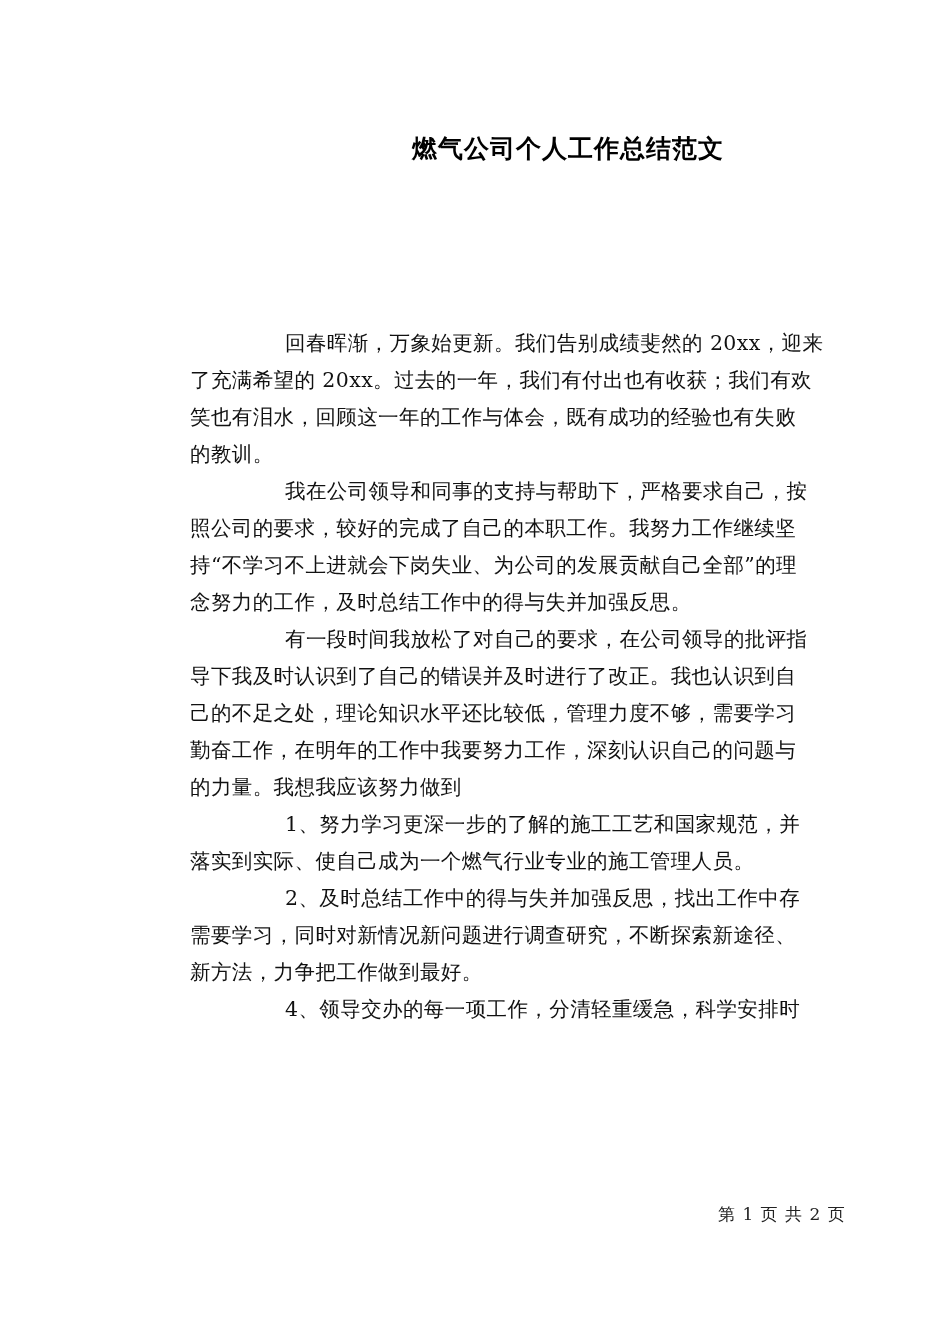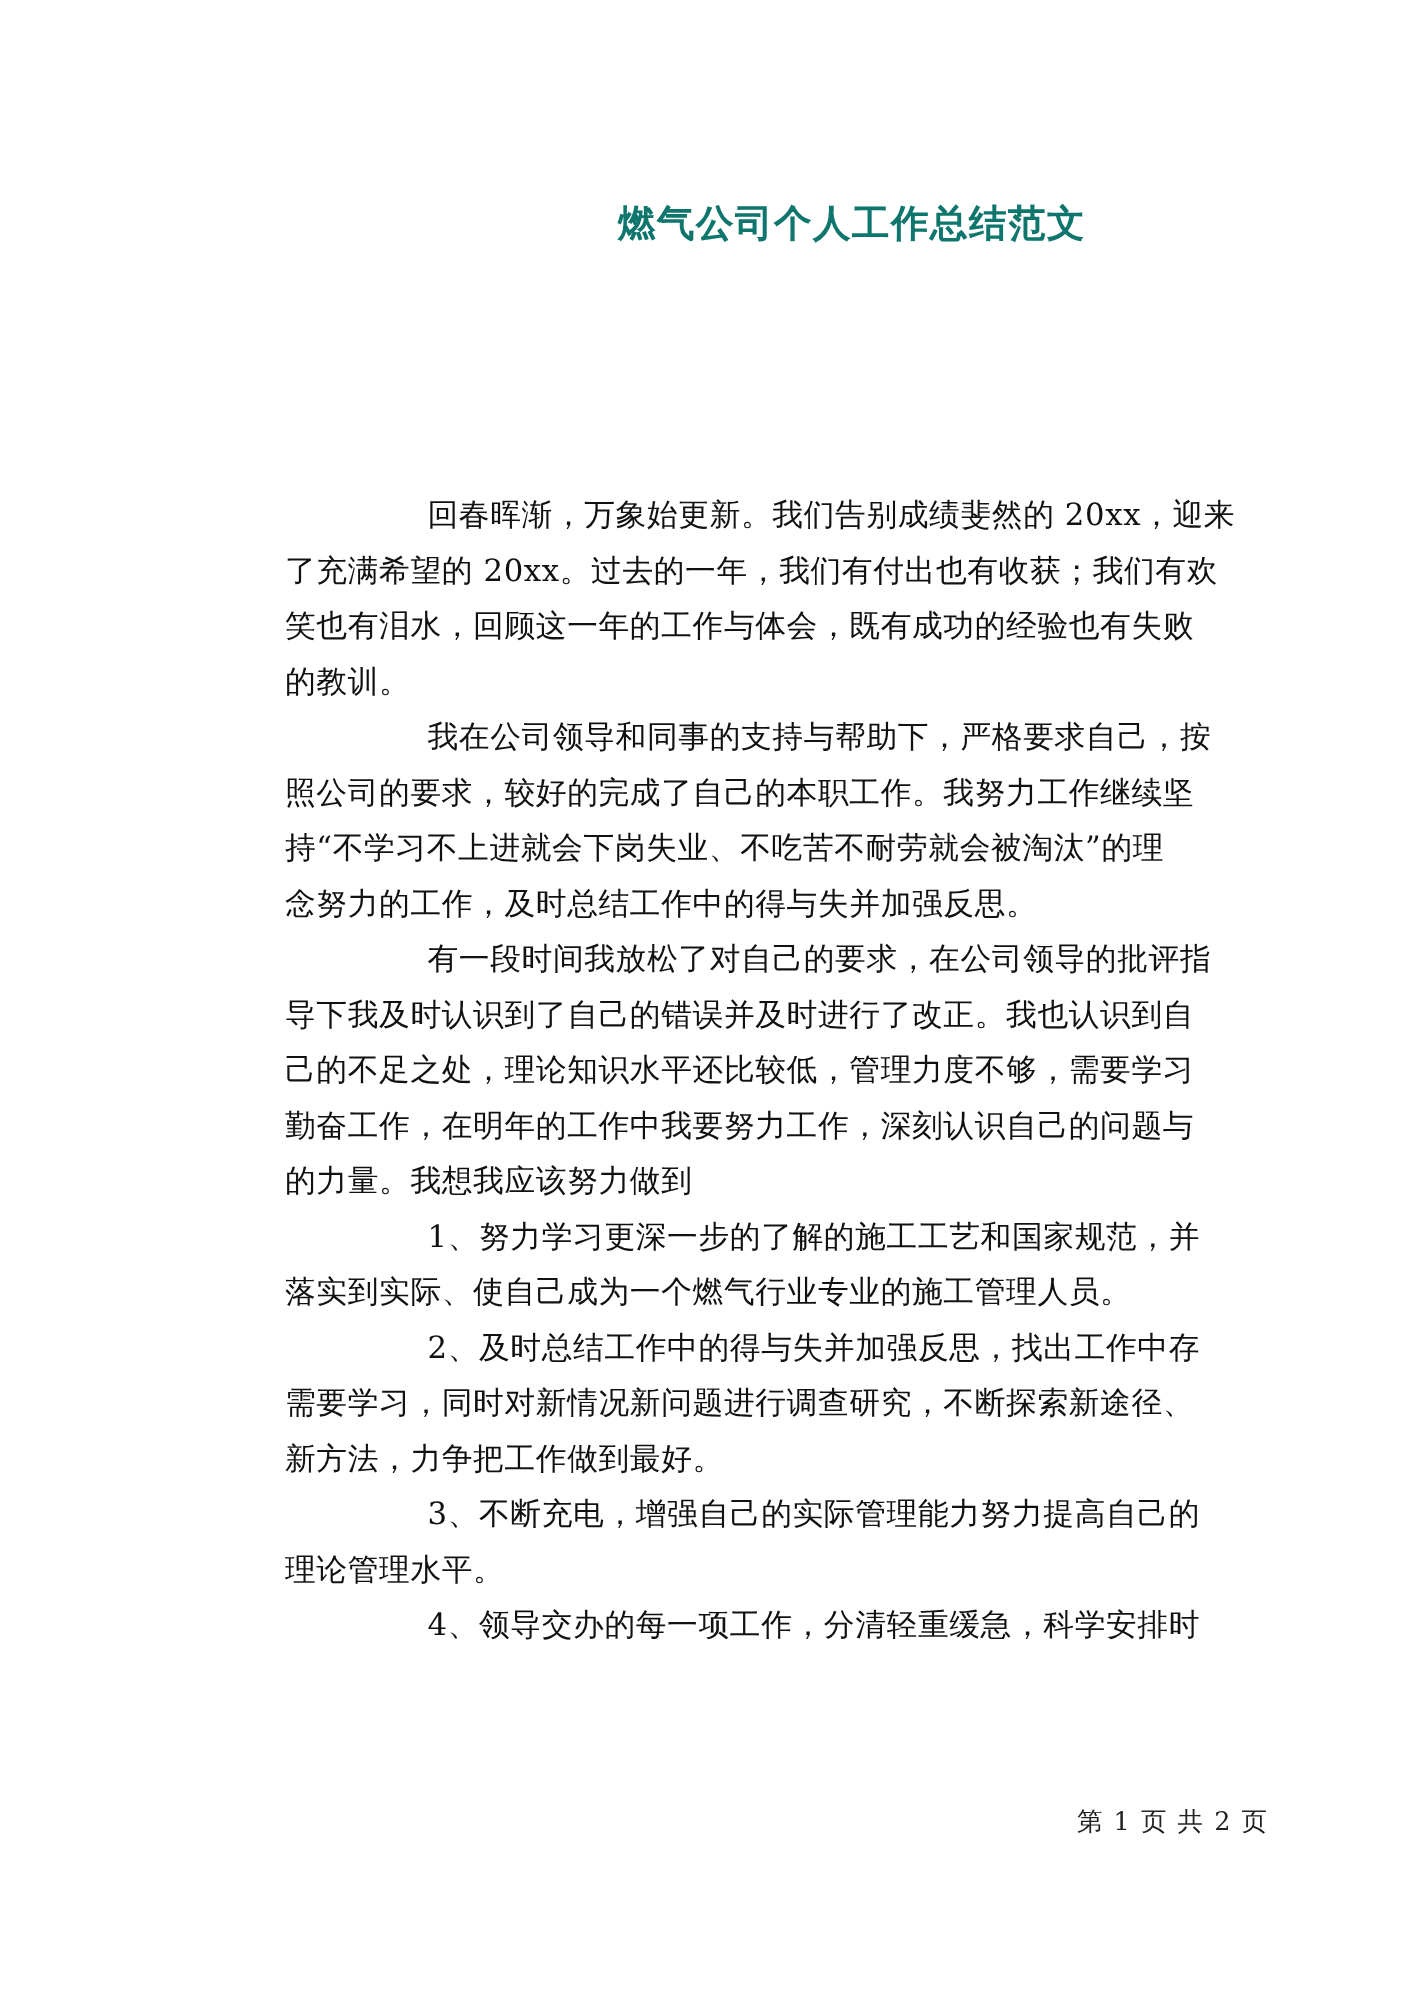--- a/index.html
+++ b/index.html
@@ -1,20 +1,20 @@
 <!DOCTYPE html>
 <html><head>
   <meta charset="utf-8">
   <style>
     html, body { margin: 0; padding: 0; background: #ffffff; }
     body { width: 950px; height: 1344px; position: relative; overflow: hidden;
            font-family: "DejaVu Serif", "Liberation Serif", serif; color: #111; }
     .page { position: absolute; left: 0; top: 0; width: 950px; height: 1344px; background: #fff; }
     .title { position: absolute; left: 0; width: 950px; top: 132px; text-align: center;
-             font-size: 25px; font-weight: bold; color: #0f766e; letter-spacing: 1px;
+             font-size: 25px; font-weight: bold; color: #000000; letter-spacing: 1px;
              font-family: "DejaVu Sans", "Liberation Sans", sans-serif; padding-left: 150px; box-sizing: border-box;
              text-align: left; }
     .title span { display: inline-block; margin-left: 262px; }
     .body { position: absolute; left: 146px; top: 325px; width: 665px; }
     .line { height: 37px; line-height: 37px; font-size: 20.5px; white-space: nowrap;
             letter-spacing: 0.4px; margin-left: 44px; }
     .indent { padding-left: 95px; }
     .footer { position: absolute; top: 1203px; left: 718px; font-size: 17px; color: #222;
               font-family: "DejaVu Serif", "Liberation Serif", serif; letter-spacing: 1px; }
   </style>
@@ -29,21 +29,21 @@
     <div>
       <div class="line indent">回春晖渐，万象始更新。我们告别成绩斐然的 20xx，迎来</div>
       <div class="line">了充满希望的 20xx。过去的一年，我们有付出也有收获；我们有欢</div>
       <div class="line">笑也有泪水，回顾这一年的工作与体会，既有成功的经验也有失败</div>
       <div class="line">的教训。</div>
     </div>
 
     <div>
       <div class="line indent">我在公司领导和同事的支持与帮助下，严格要求自己，按</div>
       <div class="line">照公司的要求，较好的完成了自己的本职工作。我努力工作继续坚</div>
-      <div class="line">持“不学习不上进就会下岗失业、不吃苦不耐劳就会被淘汰”的理</div>
+      <div class="line">持“不学习不上进就会下岗失业、为公司的发展贡献自己全部”的理</div>
       <div class="line">念努力的工作，及时总结工作中的得与失并加强反思。</div>
     </div>
 
     <div>
       <div class="line indent">有一段时间我放松了对自己的要求，在公司领导的批评指</div>
       <div class="line">导下我及时认识到了自己的错误并及时进行了改正。我也认识到自</div>
       <div class="line">己的不足之处，理论知识水平还比较低，管理力度不够，需要学习</div>
       <div class="line">勤奋工作，在明年的工作中我要努力工作，深刻认识自己的问题与</div>
       <div class="line">的力量。我想我应该努力做到</div>
     </div>
@@ -52,24 +52,20 @@
       <div class="line indent">1、努力学习更深一步的了解的施工工艺和国家规范，并</div>
       <div class="line">落实到实际、使自己成为一个燃气行业专业的施工管理人员。</div>
     </div>
 
     <div>
       <div class="line indent">2、及时总结工作中的得与失并加强反思，找出工作中存</div>
       <div class="line">需要学习，同时对新情况新问题进行调查研究，不断探索新途径、</div>
       <div class="line">新方法，力争把工作做到最好。</div>
     </div>
 
-    <div>
-      <div class="line indent">3、不断充电，增强自己的实际管理能力努力提高自己的</div>
-      <div class="line">理论管理水平。</div>
-    </div>
 
     <div>
       <div class="line indent">4、领导交办的每一项工作，分清轻重缓急，科学安排时</div>
     </div>
   </div>
 
   <div class="footer">第 1 页 共 2 页</div>
 </div>
 
 </body></html>

